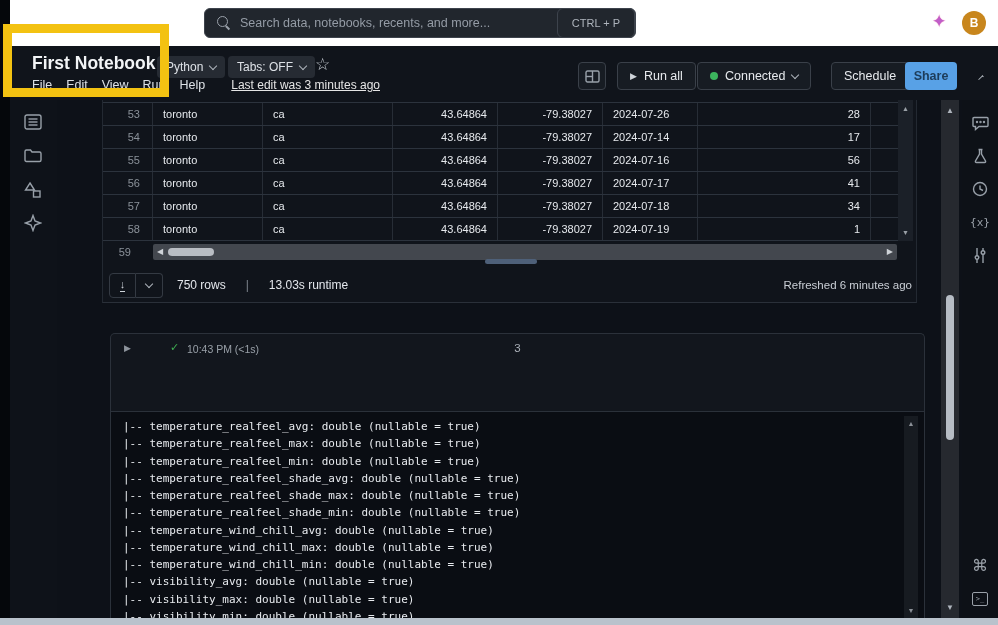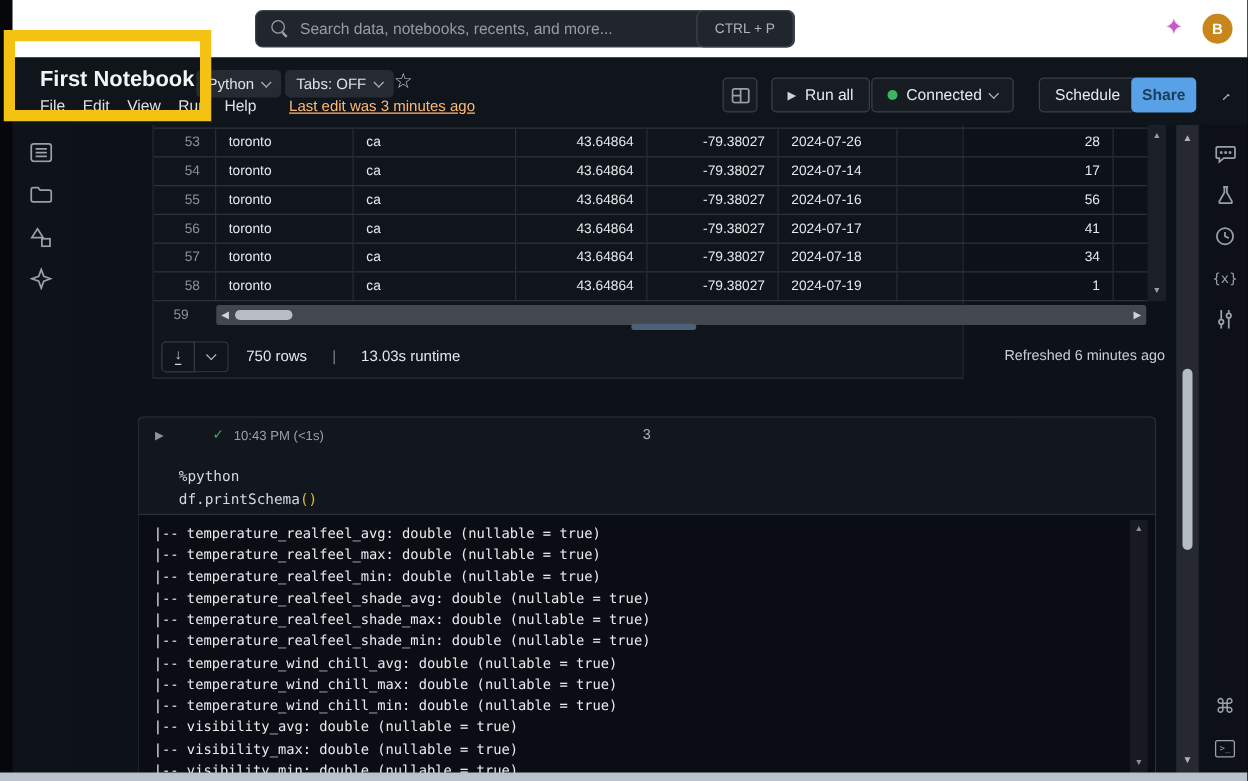--- a/index.html
+++ b/index.html
@@ -30,21 +30,21 @@
   .nb-title { position:absolute; left:22px; top:7px; font-size:17.5px; font-weight:bold; color:#f2f4f6; }
   .pill { position:absolute; top:10px; height:22px; background:#262b33; border-radius:4px;
           display:flex; align-items:center; gap:7px; padding:0 9px; color:#dde1e6; font-size:12px; }
   .pill-python { left:147px; } .pill-tabs { left:218px; }
   .chev { width:6px; height:6px; border-right:1.4px solid #aeb4bc; border-bottom:1.4px solid #aeb4bc;
           transform:rotate(45deg); margin-top:-3px; }
   .chev-up { transform:rotate(-135deg); margin-top:4px; }
   .star { position:absolute; left:305px; top:8px; font-size:17px; color:#c3c9d0; }
   .menus { position:absolute; left:22px; top:32px; display:flex; gap:14px; align-items:flex-start; }
   .menu-item { color:#dde1e6; font-size:12.5px; }
-  .lastedit { color:#fdba74; font-size:12px; text-decoration:underline; margin-left:12px; }
+  .lastedit { color:#e5e5e5; font-size:12px; text-decoration:underline; margin-left:12px; }
   .hbtn { position:absolute; top:16px; height:28px; border:1px solid #3a4049; border-radius:4px;
           background:#171c23; color:#e7eaee; font-size:12.5px; display:flex; align-items:center;
           justify-content:center; gap:7px; padding:0 12px; }
   .btn-grid { left:568px; width:28px; padding:0; }
   .btn-runall { left:607px; }
   .btn-connected { left:687px; }
   .btn-schedule { left:821px; }
   .btn-share { left:895px; width:52px; background:#58a1e6; border:none; color:#1d3c59; font-weight:bold; }
   .btn-collapse { left:958px; width:26px; border:none; background:transparent; }
   .dot-green { width:8px; height:8px; border-radius:50%; background:#3cb55e; }
@@ -68,21 +68,21 @@
   .term-box { width:16px; height:14px; border:1.4px solid #9aa1a9; border-radius:2px;
               font-family:"DejaVu Sans Mono", monospace; font-size:7px; color:#9aa1a9;
               display:flex; align-items:center; justify-content:center; }
 
   
   .pagescroll { position:absolute; left:941px; top:100px; width:18px; height:518px; background:#26292f; }
   .ps-arrow { position:absolute; left:0; width:18px; text-align:center; font-size:8px; color:#aeb4bc; }
   .ps-thumb { position:absolute; left:5px; top:195px; width:8px; height:145px; background:#b6bcc4; border-radius:4px; }
 
   
-  .cell1 { position:absolute; left:122px; top:100px; width:649px; height:203px; background:#10141b;
+  .cell1 { position:absolute; left:102px; top:100px; width:815px; height:203px; background:#10141b;
            border-left:1px solid #232932; border-right:1px solid #232932; border-bottom:1px solid #2a3039; }
   .trow-partial { height:3px; border-bottom:1px solid #2c333d; width:795px; }
   .trow { display:grid; grid-template-columns:50px 110px 130px 105px 105px 95px 173px 27px;
           width:795px; height:23px; border-bottom:1px solid #2c333d; font-size:11px; color:#e6e9ed; }
   .trow > div { display:flex; align-items:center; border-right:1px solid #272d36; overflow:hidden; }
   .c-num { justify-content:flex-end; padding-right:12px; color:#8a9199; }
   .c-left { padding-left:10px; }
   .c-right { justify-content:flex-end; padding-right:10px; }
   .c-empty { border-right:none !important; }
   .tvscroll { position:absolute; left:795px; top:0; width:15px; height:141px; background:#1b2028; }
@@ -361,22 +361,20 @@
       <span class="refreshed">Refreshed 6 minutes ago</span>
     </div>
   </div>
 
   <div class="cell2">
     <span class="cell2-run">▶</span>
     <span class="cell2-check">✓</span>
     <span class="cell2-time">10:43 PM (&lt;1s)</span>
     <span class="cell2-num">3</span>
 
-    <div class="codeblock"><span>%python</span>
-<span><span>df.printSchema</span><span class="paren">()</span></span></div>
 
     <div class="outbox">
       <div class="outbox-pad">
         <div class="oline">|-- temperature_realfeel_avg: double (nullable = true)</div>
         <div class="oline">|-- temperature_realfeel_max: double (nullable = true)</div>
         <div class="oline">|-- temperature_realfeel_min: double (nullable = true)</div>
         <div class="oline">|-- temperature_realfeel_shade_avg: double (nullable = true)</div>
         <div class="oline">|-- temperature_realfeel_shade_max: double (nullable = true)</div>
         <div class="oline">|-- temperature_realfeel_shade_min: double (nullable = true)</div>
         <div class="oline">|-- temperature_wind_chill_avg: double (nullable = true)</div>

